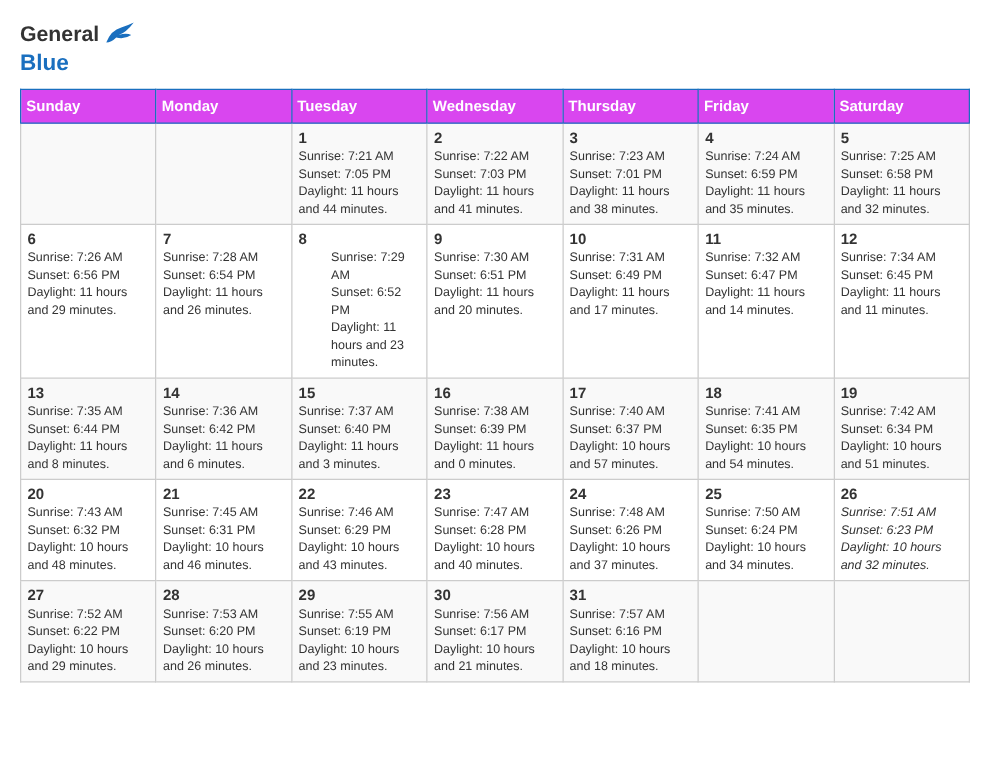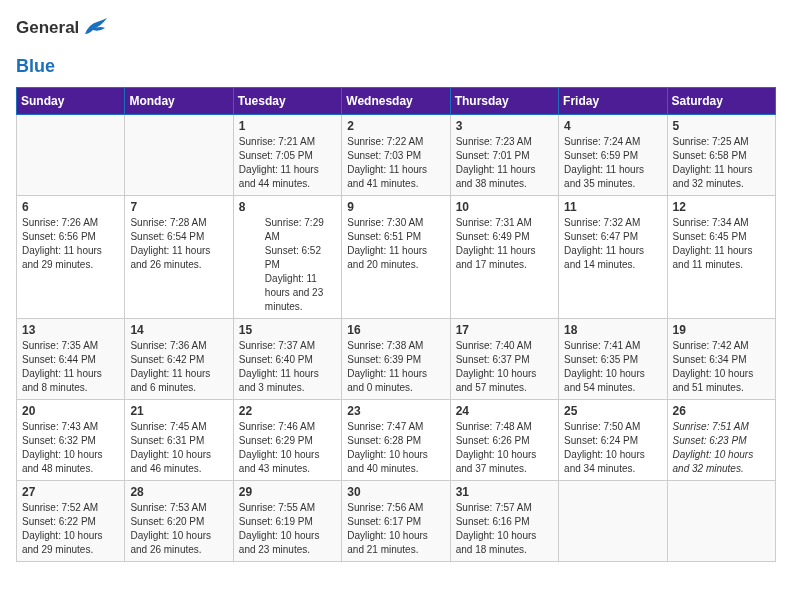--- a/index.html
+++ b/index.html
@@ -27,21 +27,20 @@
     }
     .logo-general {
       font-size: 17px;
       font-weight: bold;
       color: #333;
     }
     .logo-blue {
       font-size: 18px;
       font-weight: bold;
       color: #1a6fbf;
-      margin-top: 16px;
     }
     .logo-bird {
       width: 28px;
       height: 24px;
       margin-left: 2px;
     }
     .title-section {
       text-align: right;
     }
     .month-title {
@@ -53,21 +52,21 @@
     .location {
       font-size: 15px;
       color: #555;
     }
     .calendar {
       width: 100%;
       border-collapse: collapse;
       border: 1px solid #ccc;
     }
     .calendar th {
-      background-color: #4c1d95;
+      background-color: #d946ef;
       color: #fff;
       font-size: 12px;
       font-weight: bold;
       padding: 6px 4px;
       text-align: left;
       border: 1px solid #1a6fbf;
     }
     .calendar td {
       vertical-align: top;
       border: 1px solid #ccc;

